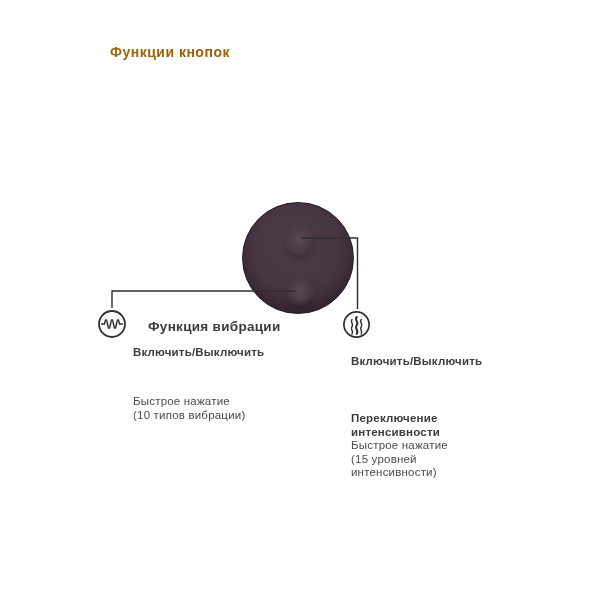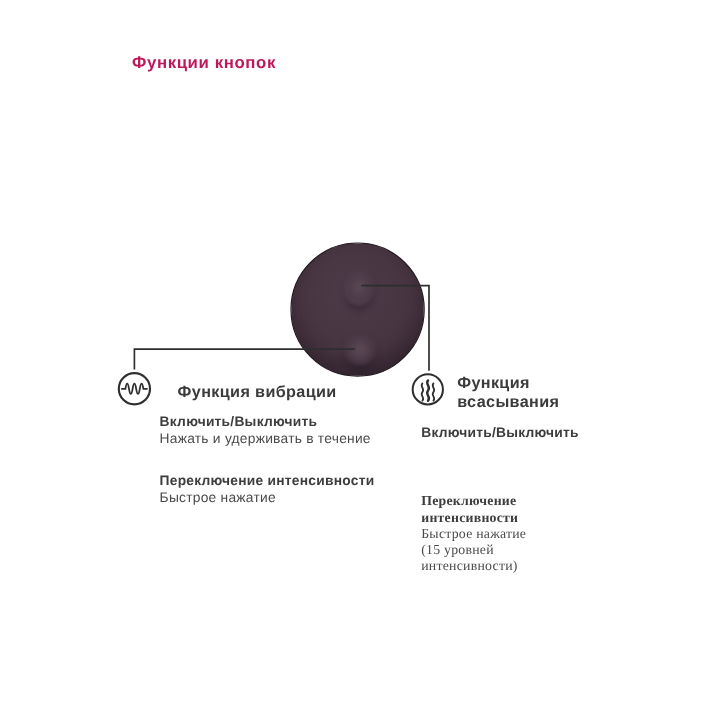--- a/index.html
+++ b/index.html
@@ -10,21 +10,21 @@
     background: #ffffff;
     font-family: "Liberation Sans", sans-serif;
     overflow: hidden;
   }
   .page-title {
     position: absolute;
     left: 110px;
     top: 44px;
     font-size: 14px;
     font-weight: 700;
-    color: #be185d;
+    color: #a16207;
     letter-spacing: 0.5px;
   }
   
   .device {
     position: absolute;
     left: 242px;
     top: 202px;
     width: 112px;
     height: 112px;
     border-radius: 50%;
@@ -70,21 +70,21 @@
     position: absolute;
     font-size: 11.5px;
     line-height: 13.5px;
     color: #4b4b4b;
     letter-spacing: 0.2px;
   }
   .tb .hd { font-weight: 700; color: #3d3d3d; }
   .tb-vib-power     { left: 133px; top: 346px; }
   .tb-vib-intensity { left: 133px; top: 395px; }
   .tb-suc-power     { left: 351px; top: 355px; }
-  .tb-suc-intensity { left: 351px; top: 412px; font-family: Liberation Serif, serif; }
+  .tb-suc-intensity { left: 351px; top: 412px; }
 </style>
 </head>
 <body>
 
 <div class="canvas">
 
   <div class="page-title">Функции кнопок</div>
 
   <div class="device">
     <div class="bump bump-upper"></div>
@@ -103,33 +103,28 @@
 
   <svg class="func-icon suction" width="29" height="29" viewBox="0 0 29 29">
     <circle cx="14.5" cy="14.5" r="12.6" fill="none" stroke="#2f2f2f" stroke-width="1.7"></circle>
     <path d="M10 9.5 c-2.4 2.8 2.4 4.4 0 7.2 c-2.4 2.8 2.4 4.4 0 7.2" fill="none" stroke="#2f2f2f" stroke-width="1.5" stroke-linecap="round"></path>
     <path d="M14.7 7 c-2.8 3.2 2.8 5 0 8.4 c-2.8 3.4 2.8 5 0 8.6" fill="none" stroke="#2f2f2f" stroke-width="2" stroke-linecap="round"></path>
     <path d="M19.2 9.5 c-2.4 2.8 2.4 4.4 0 7.2 c-2.4 2.8 2.4 4.4 0 7.2" fill="none" stroke="#2f2f2f" stroke-width="1.5" stroke-linecap="round"></path>
   </svg>
 
   <div class="func-label vibration">Функция вибрации</div>
 
-  <div class="func-label suction">
-    <div>Функция</div>
-    <div>всасывания</div>
-  </div>
 
   <div class="tb tb-vib-power">
     <div class="hd">Включить/Выключить</div>
-    <div>Нажать и удерживать в течение</div>
   </div>
 
   <div class="tb tb-vib-intensity">
-    <div class="hd">Переключение интенсивности</div>
     <div>Быстрое нажатие</div>
+    <div>(10 типов вибрации)</div>
   </div>
 
   <div class="tb tb-suc-power">
     <div class="hd">Включить/Выключить</div>
   </div>
 
   <div class="tb tb-suc-intensity">
     <div class="hd">Переключение</div>
     <div class="hd">интенсивности</div>
     <div>Быстрое нажатие</div>

